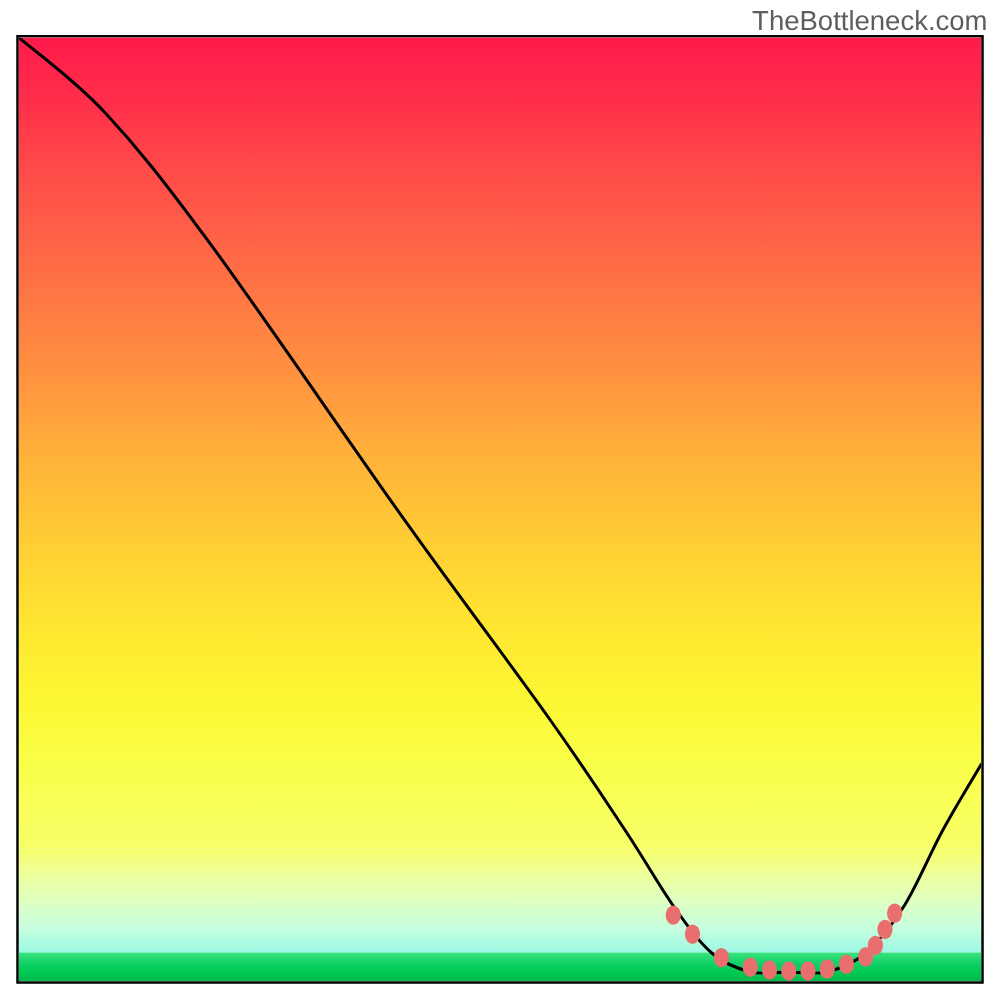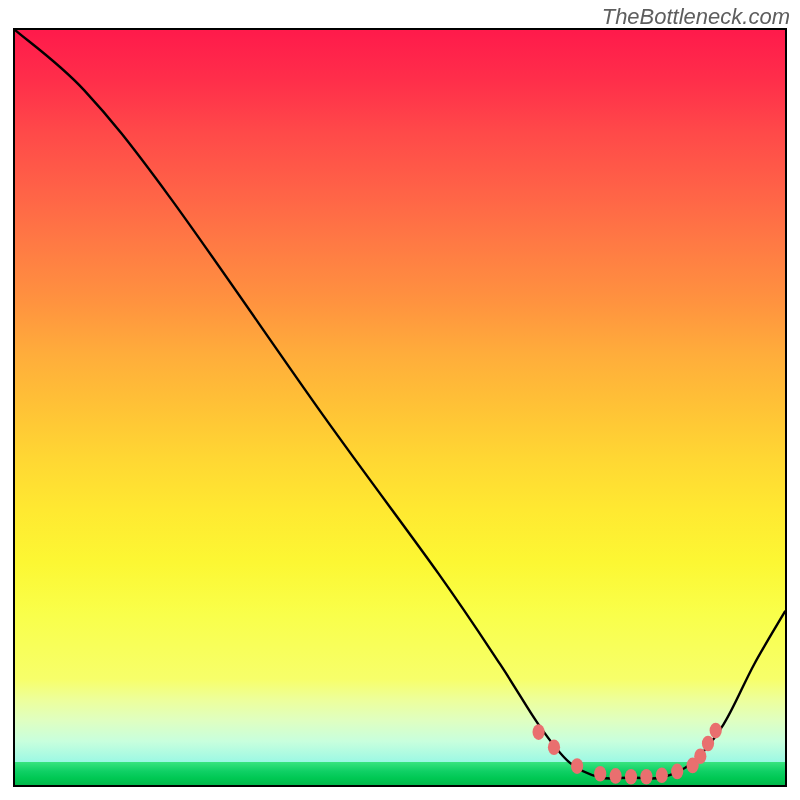--- a/index.html
+++ b/index.html
@@ -8,21 +8,20 @@
     width: 800px;
     height: 800px;
     overflow: hidden;
     background: #fff;
     font-family: Arial, Helvetica, sans-serif;
   }
   .wrap {
     position: relative;
     width: 800px;
     height: 706px;
-    font-style: italic;
   }
   .watermark {
     position: absolute;
     top: 4px;
     right: 10px;
     font-size: 22px;
     font-weight: 500;
     color: #5e5e5e;
     font-family: Arial, sans-serif;
     letter-spacing: 0px;

